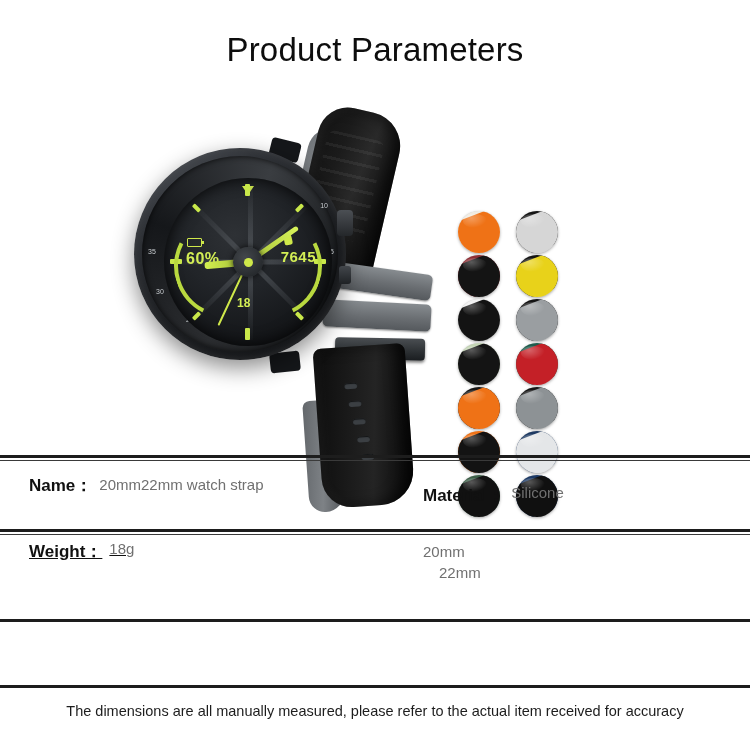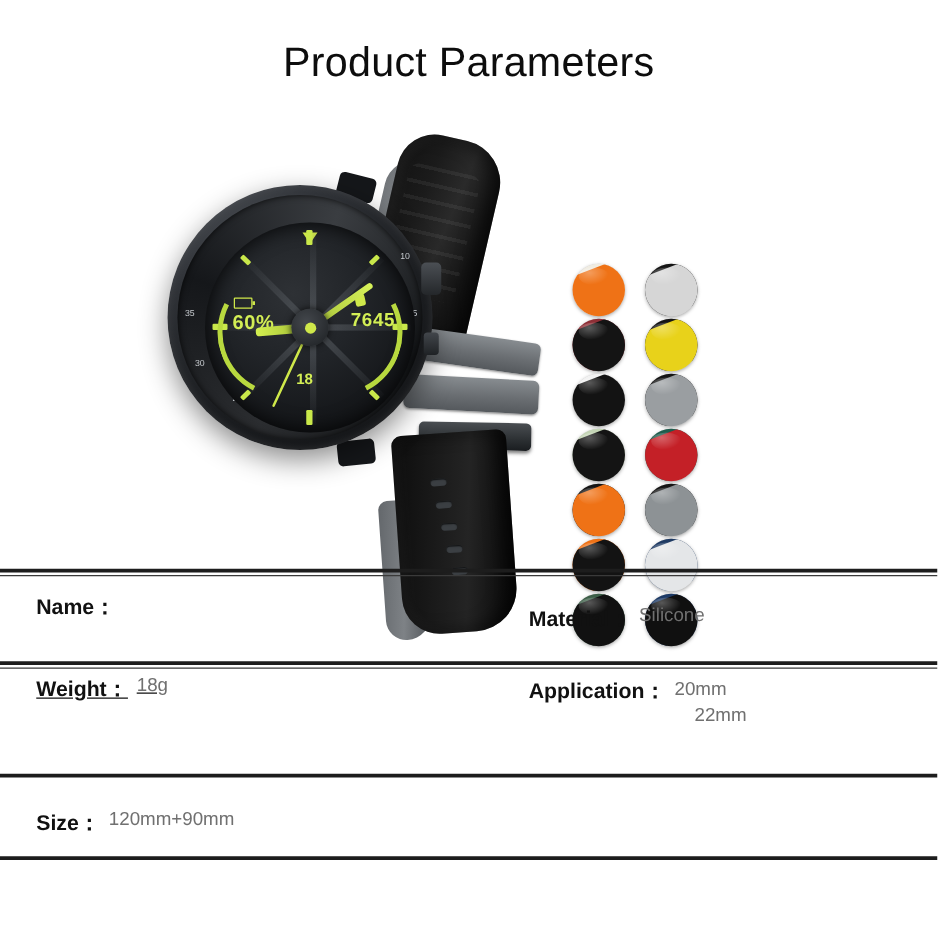--- a/index.html
+++ b/index.html
@@ -395,46 +395,43 @@
         </div>
     </div>
   </div>
 
   <div class="rule thick" style="top:455px;"></div>
   <div class="rule thin" style="top:460px;"></div>
 
   <div class="cell row-flex" style="left:29px;top:474px;width:380px;">
     <span class="lbl">Name：</span>
     <span class="val val-lines">
+      <span>20mm22mm watch strap</span>
     </span>
   </div>
 
   <div class="cell row-flex" style="left:423px;top:484px;">
     <span class="lbl">Material：</span>
     <span class="val">Silicone</span>
   </div>
 
   <div class="rule thick" style="top:529px;"></div>
   <div class="rule thin" style="top:534px;"></div>
 
   <div class="cell row-flex" style="left:29px;top:540px;text-decoration:underline;">
     <span class="lbl">Weight：</span>
     <span class="val">18g</span>
   </div>
 
   <div class="cell row-flex" style="left:423px;top:541px;">
-    <span class="lbl">Application：</span>
     <span class="val val-lines indent">
       <span>20mm</span>
       <span>22mm</span>
     </span>
   </div>
 
   <div class="rule thick" style="top:619px;"></div>
 
-  <div class="cell row-flex" style="left:29px;top:647px;">
-    <span class="lbl">Size：</span>
-    <span class="val">120mm+90mm</span>
-  </div>
 
   <div class="rule thick" style="top:685px;"></div>
 
+  <div class="footer">The dimensions are all manually measured, please refer to the actual item received for accuracy</div>
 </div>
 
 </body></html>

